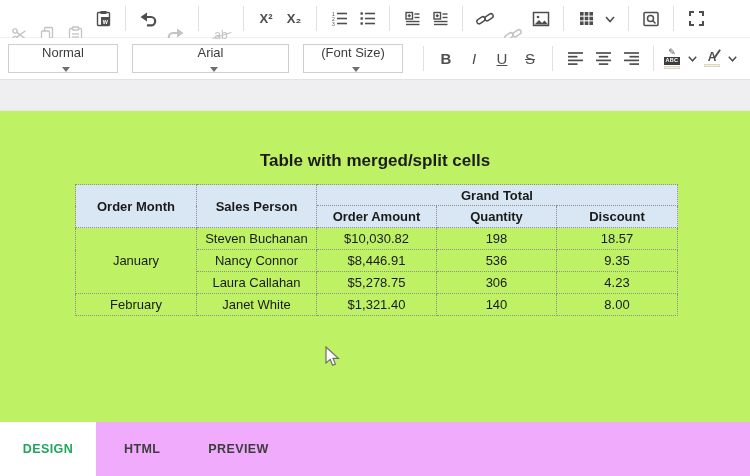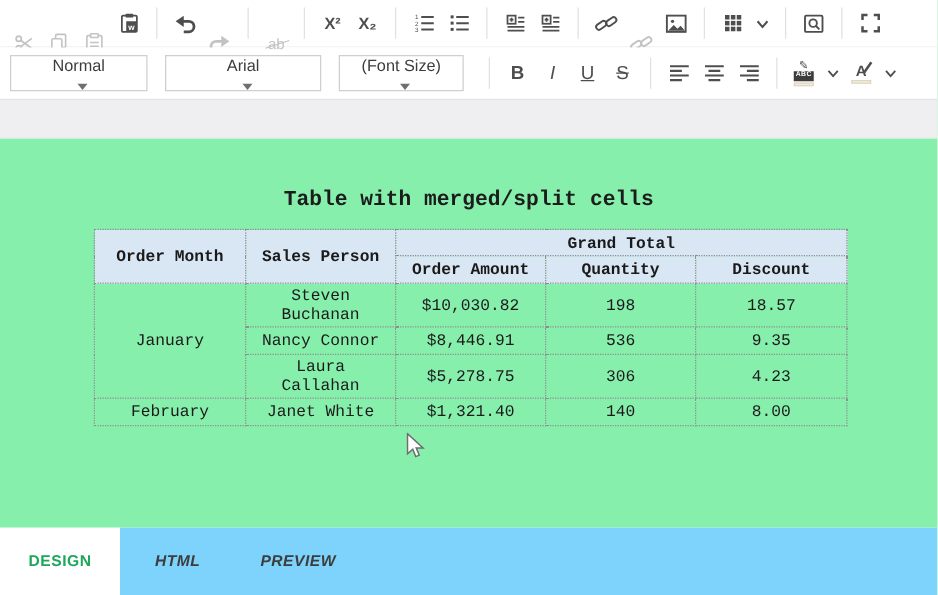--- a/index.html
+++ b/index.html
@@ -26,60 +26,60 @@
   .rmf { position:relative; font-size:12px; color:inherit; }
   .rmf::after { content:""; position:absolute; left:-2px; top:55%; width:20px; height:1.4px;
                 background:currentColor; transform:rotate(-18deg); }
 
   
   .dd { height:29px; border:1px solid #cfcfd1; background:#fff; display:flex; align-items:center;
         padding:0 8px; margin-right:14px; font-size:13px; color:#3c3c3c; cursor:pointer;
         overflow:hidden; white-space:nowrap; flex-shrink:0;flex-direction:column; }
   .dd .val { flex:1; overflow:hidden; }
   .dd-para { width:110px; }
-  .dd-font { width:125px; }
+  .dd-font { width:157px; }
   .dd-size { width:100px; margin-right:12px; }
   .tri { width:0; height:0; border-left:4px solid transparent; border-right:4px solid transparent;
          border-top:5px solid #6f6f71; margin-left:6px; flex-shrink:0; }
 
   
   .colorbtn { width:26px; height:30px; display:flex; flex-direction:column; align-items:center;
               justify-content:center; cursor:pointer; color:#4e4e4e; }
   .abc-badge { background:#3d3d3d; color:#fff; font-size:5.5px; font-weight:bold; padding:1px 2px;
                line-height:1; letter-spacing:.3px; }
   .pen { font-size:9px; line-height:1; transform:rotate(0deg); }
   .cbar { width:16px; height:3px; background:#f5efdc; border:1px solid #dcd6c2; margin-top:1px; }
   .fc-a { font-size:12px; font-weight:bold; line-height:1; position:relative; }
   .fc-a::after { content:""; position:absolute; right:-6px; top:2px; width:10px; height:1.5px;
                  background:currentColor; transform:rotate(-55deg); }
 
   
   .strip { height:31px; background:#efeff1; border-bottom:1px solid #e8e8ea; flex-shrink:0; }
 
   
-  .canvas { flex:1; background:#86efac; position:relative; overflow:hidden;font-family:Liberation Mono, monospace; }
+  .canvas { flex:1; background:#bef264; position:relative; overflow:hidden; }
   .doc-title { margin-top:40px; text-align:center; font-size:17px; font-weight:bold; color:#1c1c1c; }
 
   table.doc { border-collapse:collapse; table-layout:fixed; margin:13px 0 0 75px; width:602px;
               font-size:13px; color:#1a1a1a; }
   table.doc th, table.doc td { border:1px dotted #8f8f8f; padding:2px 6px; height:22px;
                                text-align:center; vertical-align:middle; background-clip:padding-box; }
   table.doc th { background:#d9e6f3; font-weight:bold; }
   table.doc thead tr:first-child th { height:21px; }
   td.al { text-align:left; }
   td.ar { text-align:right; padding-right:9px; }
 
   .cursor { position:absolute; left:325px; top:235px; }
 
   
   .tabbar { height:54px; display:flex; flex-shrink:0; background:#fff; }
   .tab { display:flex; align-items:center; justify-content:center; font-size:12.5px;
          letter-spacing:.4px; cursor:pointer; font-weight:bold; }
   .tab-design { width:96px; background:#fff; color:#1ea75c; }
-  .tabgray { flex:1; background:#7dd3fc; display:flex; align-items:center; padding-left:4px;font-style:italic; }
+  .tabgray { flex:1; background:#f0abfc; display:flex; align-items:center; padding-left:4px; }
   .tabgray .tab { padding:0 24px; height:100%; color:#3d3d3d; }
 </style>
 </head>
 <body>
 
 <div class="app">
 
   <div class="toolbar row1">
 
     <div class="tbtn disabled">

